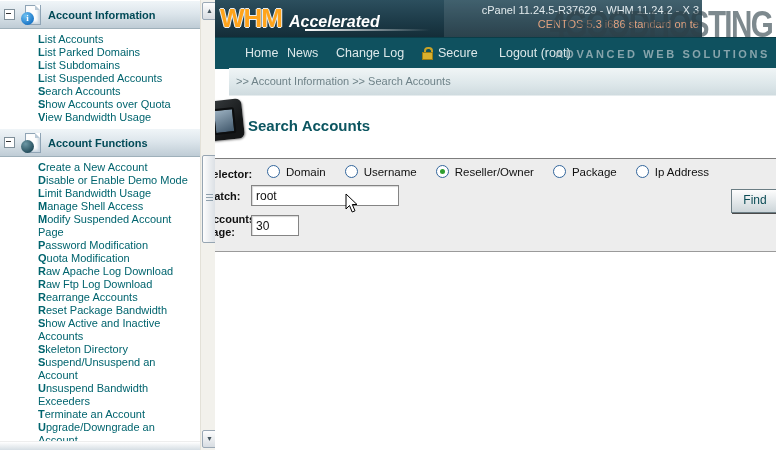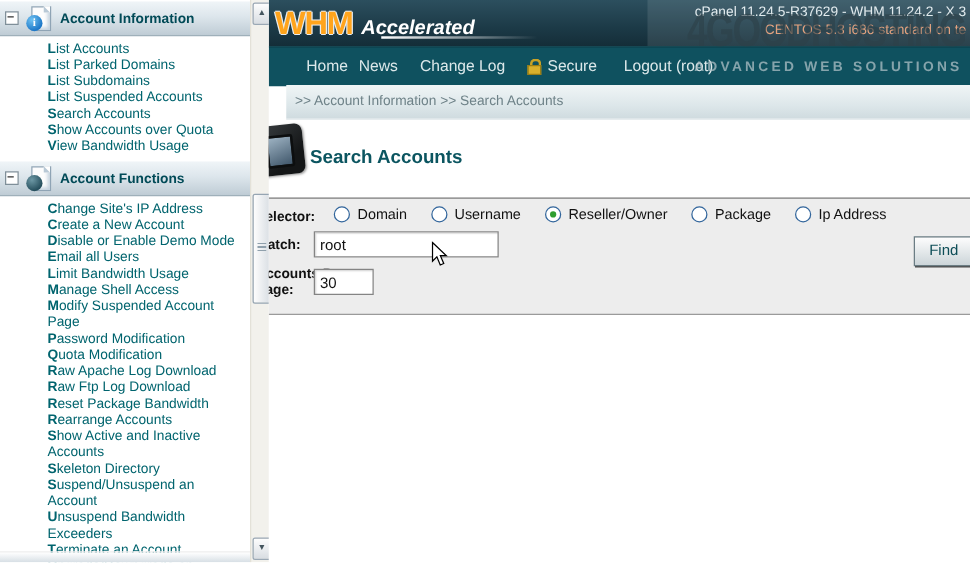--- a/index.html
+++ b/index.html
@@ -29,21 +29,21 @@
   .sbtn{position:absolute;left:1px;width:13px;height:16px;background:linear-gradient(180deg,#fdfdfd,#d8dde2);border:1px solid #9aa8b5;border-radius:2px;color:#44555e;font-size:7px;text-align:center;line-height:15px;}
   .sbtn.up{top:2px;}
   .sbtn.down{bottom:2px;}
   .sthumb{position:absolute;left:1px;top:155px;width:13px;height:86px;background:linear-gradient(90deg,#fdfdfd,#d9dee3);border:1px solid #96a5b2;border-radius:2px;}
   .sthumb .grip{position:absolute;left:3px;top:38px;width:7px;height:8px;
     background:repeating-linear-gradient(180deg,#8fa0ac 0,#8fa0ac 1px,transparent 1px,transparent 3px);}
 
   
   .main{position:absolute;left:215px;top:0;width:561px;height:450px;background:#fff;overflow:hidden;}
 
-  .logo-band{position:absolute;left:0;top:0;width:561px;height:37px;background:linear-gradient(180deg,#2c4f5e 0%,#1c3a47 60%,#142d38 100%);}
+  .logo-band{position:absolute;left:0;top:0;width:487px;height:37px;background:linear-gradient(180deg,#2c4f5e 0%,#1c3a47 60%,#142d38 100%);}
   .logo{position:absolute;left:5px;top:3px;display:flex;align-items:baseline;}
   .logo-whm{font-size:26px;font-weight:bold;letter-spacing:-1px;color:#ffa41c;
     text-shadow:-1px 0 0 #e8edf0,1px 0 0 #e8edf0,0 -1px 0 #e8edf0,0 1px 0 #e8edf0;}
   .logo-acc{font-size:16px;font-weight:bold;font-style:italic;color:#fff;margin-left:7px;}
   .swoosh{position:absolute;left:90px;top:29px;width:125px;height:2px;background:linear-gradient(90deg,#ffffff,rgba(255,255,255,0));}
   .version{position:absolute;right:3px;top:3px;text-align:right;line-height:14px;}
   .ver1{font-size:11px;color:#e2ebee;}
   .ver2{font-size:11px;color:#e3a27f;}
 
   .nav-band{position:absolute;left:0;top:37px;width:561px;height:31px;background:#0f515f;border-top:1px solid #0a3d48;}
@@ -107,33 +107,31 @@
     <div class="sec-header">
       <span class="collapse-box"></span>
       <span class="hicon">
         <span class="page"></span>
           <span class="fold"></span>
         <span class="ball globe"></span>
       </span>
       <span class="sec-title">Account Functions</span>
     </div>
     <div class="links">
-        <div class="slink"><b>C</b>hange Site's IP Address</div>
         <div class="slink"><b>C</b>reate a New Account</div>
         <div class="slink"><b>D</b>isable or Enable Demo Mode</div>
-        <div class="slink"><b>E</b>mail all Users</div>
         <div class="slink"><b>L</b>imit Bandwidth Usage</div>
         <div class="slink"><b>M</b>anage Shell Access</div>
         <div class="slink"><b>M</b>odify Suspended Account Page</div>
         <div class="slink"><b>P</b>assword Modification</div>
         <div class="slink"><b>Q</b>uota Modification</div>
         <div class="slink"><b>R</b>aw Apache Log Download</div>
         <div class="slink"><b>R</b>aw Ftp Log Download</div>
+        <div class="slink"><b>R</b>earrange Accounts</div>
         <div class="slink"><b>R</b>eset Package Bandwidth</div>
-        <div class="slink"><b>R</b>earrange Accounts</div>
         <div class="slink"><b>S</b>how Active and Inactive Accounts</div>
         <div class="slink"><b>S</b>keleton Directory</div>
         <div class="slink"><b>S</b>uspend/Unsuspend an Account</div>
         <div class="slink"><b>U</b>nsuspend Bandwidth Exceeders</div>
         <div class="slink"><b>T</b>erminate an Account</div>
         <div class="slink"><b>U</b>pgrade/Downgrade an Account</div>
       </div>
 
     <div class="partial-bar"></div>
   </div>

